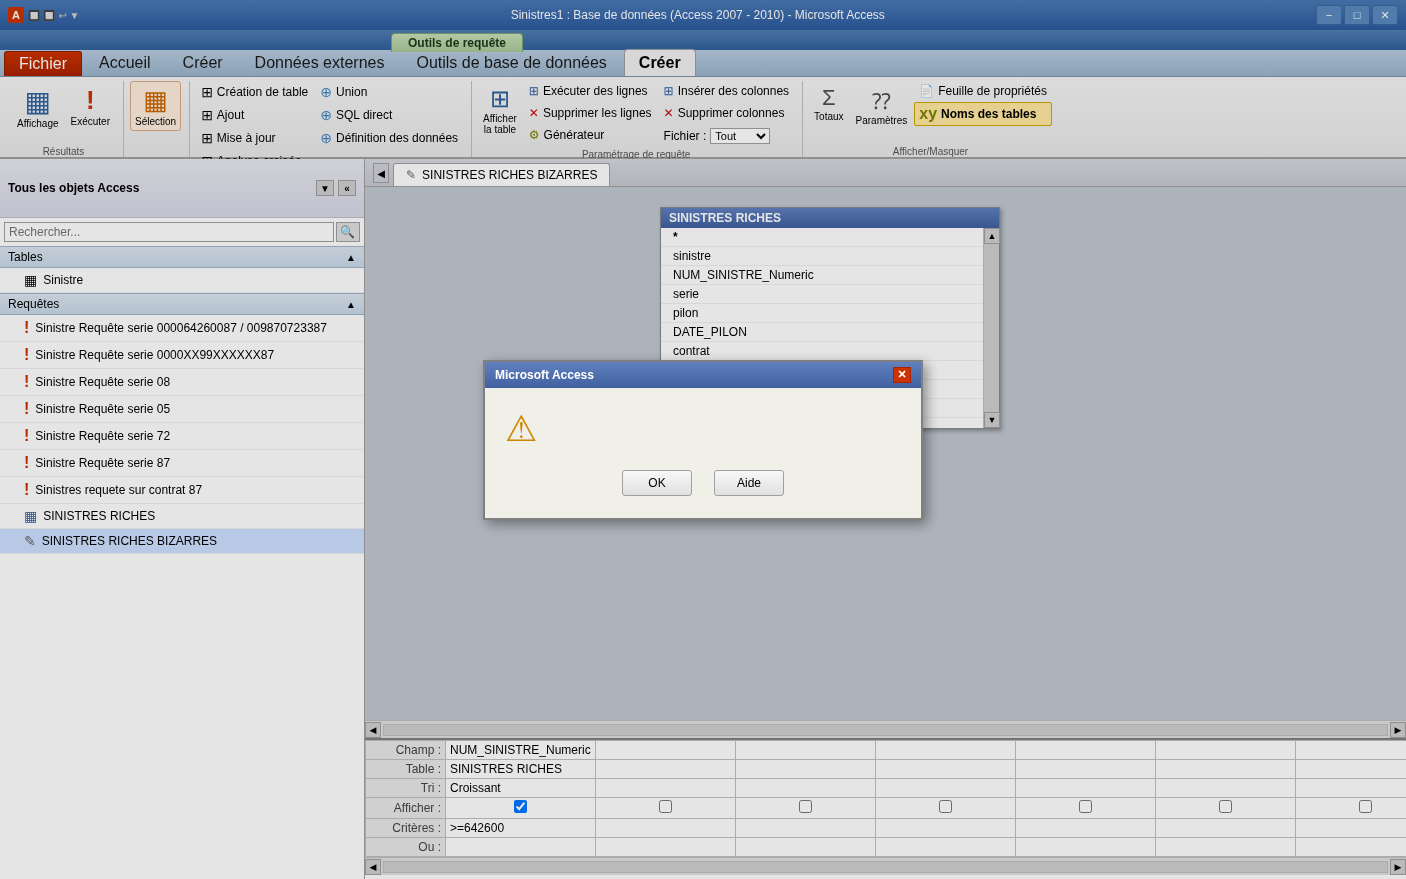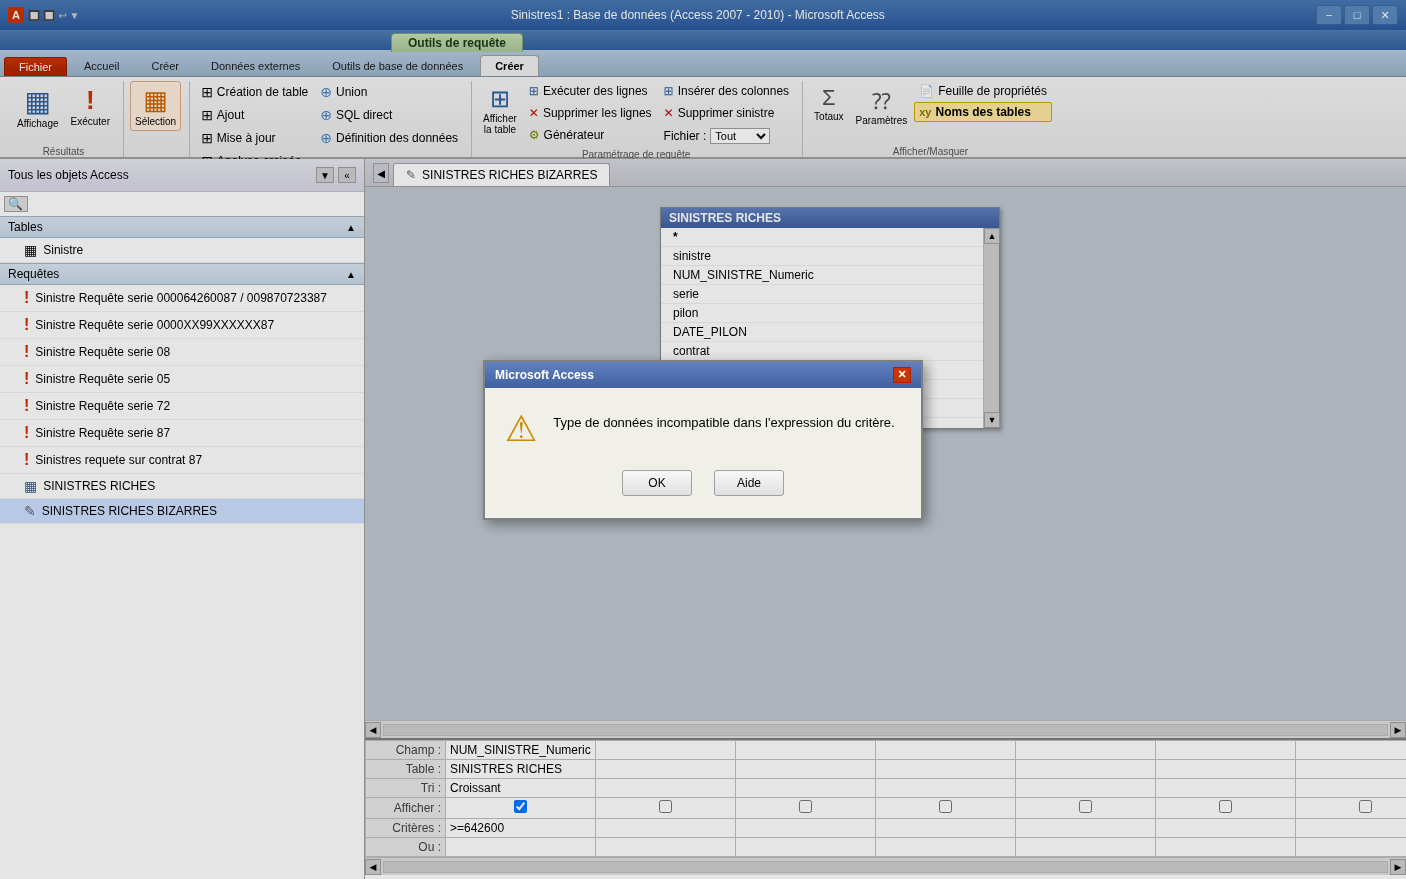--- a/index.html
+++ b/index.html
@@ -16,21 +16,21 @@
     }
     .title-bar-left { display: flex; align-items: center; gap: 4px; }
     .title-bar-icon { width: 16px; height: 16px; background: #cc3300; border-radius: 2px; display: flex; align-items: center; justify-content: center; color: white; font-weight: bold; font-size: 11px; }
     .title-bar-title { flex: 1; text-align: center; font-size: 12px; color: white; }
     .title-bar-controls { display: flex; gap: 2px; }
     .title-bar-btn { width: 26px; height: 20px; background: #5a8abf; border: 1px solid #3a6a9f; color: white; cursor: pointer; display: flex; align-items: center; justify-content: center; font-size: 11px; border-radius: 2px; }
     .ribbon-tab {
       padding: 4px 14px;
       cursor: pointer;
       border-radius: 4px 4px 0 0;
-      font-size: 11px;
+      font-size: 16px;
       color: #1a1a1a;
       border: 1px solid transparent;
       border-bottom: none;
       margin-right: 2px;
     }
     .ribbon-tab.active {
       background: #f0f0f0;
       border-color: #a0a0a0;
       font-weight: bold;
       color: #000;
@@ -93,23 +93,23 @@
     
     .sidebar {
       width: 365px;
       background: white;
       border-right: 1px solid #a0a0a0;
       display: flex;
       flex-direction: column;
     }
     .sidebar-header {
       background: linear-gradient(to bottom, #e8e8f0, #d8d8e8);
-      padding: 8px 8px;
+      padding: 21px 8px;
       font-size: 12px;
-      font-weight: normal;
+      font-weight: bold;
       display: flex;
       align-items: center;
       justify-content: space-between;
       border-bottom: 1px solid #c0c0c0;
     }
     .sidebar-header-controls { display: flex; gap: 4px; }
     .sidebar-control-btn { width: 18px; height: 16px; background: #d0d0d0; border: 1px solid #a0a0a0; cursor: pointer; display: flex; align-items: center; justify-content: center; font-size: 10px; }
     .search-bar { padding: 4px; display: flex; gap: 2px; }
     .search-input { flex: 1; padding: 2px 4px; border: 1px solid #a0a0a0; font-size: 12px; color: #888; }
     .search-btn { width: 24px; background: #e0e0e0; border: 1px solid #a0a0a0; cursor: pointer; display: flex; align-items: center; justify-content: center; }
@@ -455,21 +455,21 @@
           <span>Générateur</span>
         </div>
       </div>
       <div class="ribbon-col" style="gap:2px;">
         <div class="ribbon-btn-sm">
           <span style="font-size:12px; color:#3060a0;">⊞</span>
           <span>Insérer des colonnes</span>
         </div>
         <div class="ribbon-btn-sm">
           <span style="font-size:12px; color:#cc0000;">✕</span>
-          <span>Supprimer sinistre</span>
+          <span>Supprimer colonnes</span>
         </div>
         <div class="ribbon-btn-sm">
           <span>Fichier :</span>
           <select style="font-size:11px; border:1px solid #a0a0a0; background:white; width:60px;">
             <option>Tout</option>
           </select>
         </div>
       </div>
     </div>
     <div class="ribbon-group-label">Paramétrage de requête</div>
@@ -484,40 +484,41 @@
       <div class="ribbon-btn" style="min-width:46px;">
         <div style="font-size:22px; color:#505050;">⁇</div>
         <div class="ribbon-btn-label">Paramètres</div>
       </div>
       <div class="ribbon-col">
         <div class="ribbon-btn-sm">
           <span style="font-size:12px;">📄</span>
           <span>Feuille de propriétés</span>
         </div>
         <div class="ribbon-btn-sm" style="background:#ffe8a0; border:1px solid #ccaa00; border-radius:2px; padding:2px 4px;">
-          <span style="font-size:11px; color:#808000; font-weight:bold;">xy</span>
+          <span style="font-size:16px; color:#808000; font-weight:bold;">xy</span>
           <span style="font-weight:bold;">Noms des tables</span>
         </div>
       </div>
     </div>
     <div class="ribbon-group-label">Afficher/Masquer</div>
   </div>
 </div>
 
 <div class="main-area">
 
   <div class="sidebar">
     <div class="sidebar-header">
       <span>Tous les objets Access</span>
       <div class="sidebar-header-controls">
         <div class="sidebar-control-btn">▼</div>
         <div class="sidebar-control-btn">«</div>
       </div>
     </div>
     <div class="search-bar">
+      <input class="search-input" placeholder="Rechercher..." style="">
       <button class="search-btn">🔍</button>
     </div>
 
     <div class="sidebar-section-header">
       <span>Tables</span>
       <span class="chevron">▲</span>
     </div>
     <div class="sidebar-item">
       <span class="sidebar-item-icon">▦</span>
       <span class="sidebar-item-text">Sinistre</span>
@@ -690,20 +691,19 @@
 </div>
 
 <div class="modal-overlay">
   <div class="modal">
     <div class="modal-titlebar">
       <span>Microsoft Access</span>
       <div class="modal-close-btn">✕</div>
     </div>
     <div class="modal-body">
       <div class="modal-icon" style="color:#cc8800;">⚠</div>
-      <div class="modal-message">Type de données incompatible dans l'expression du critère.</div>
     </div>
     <div class="modal-buttons">
       <button class="modal-btn">OK</button>
       <button class="modal-btn">Aide</button>
     </div>
   </div>
 </div>
 
 </body></html>

